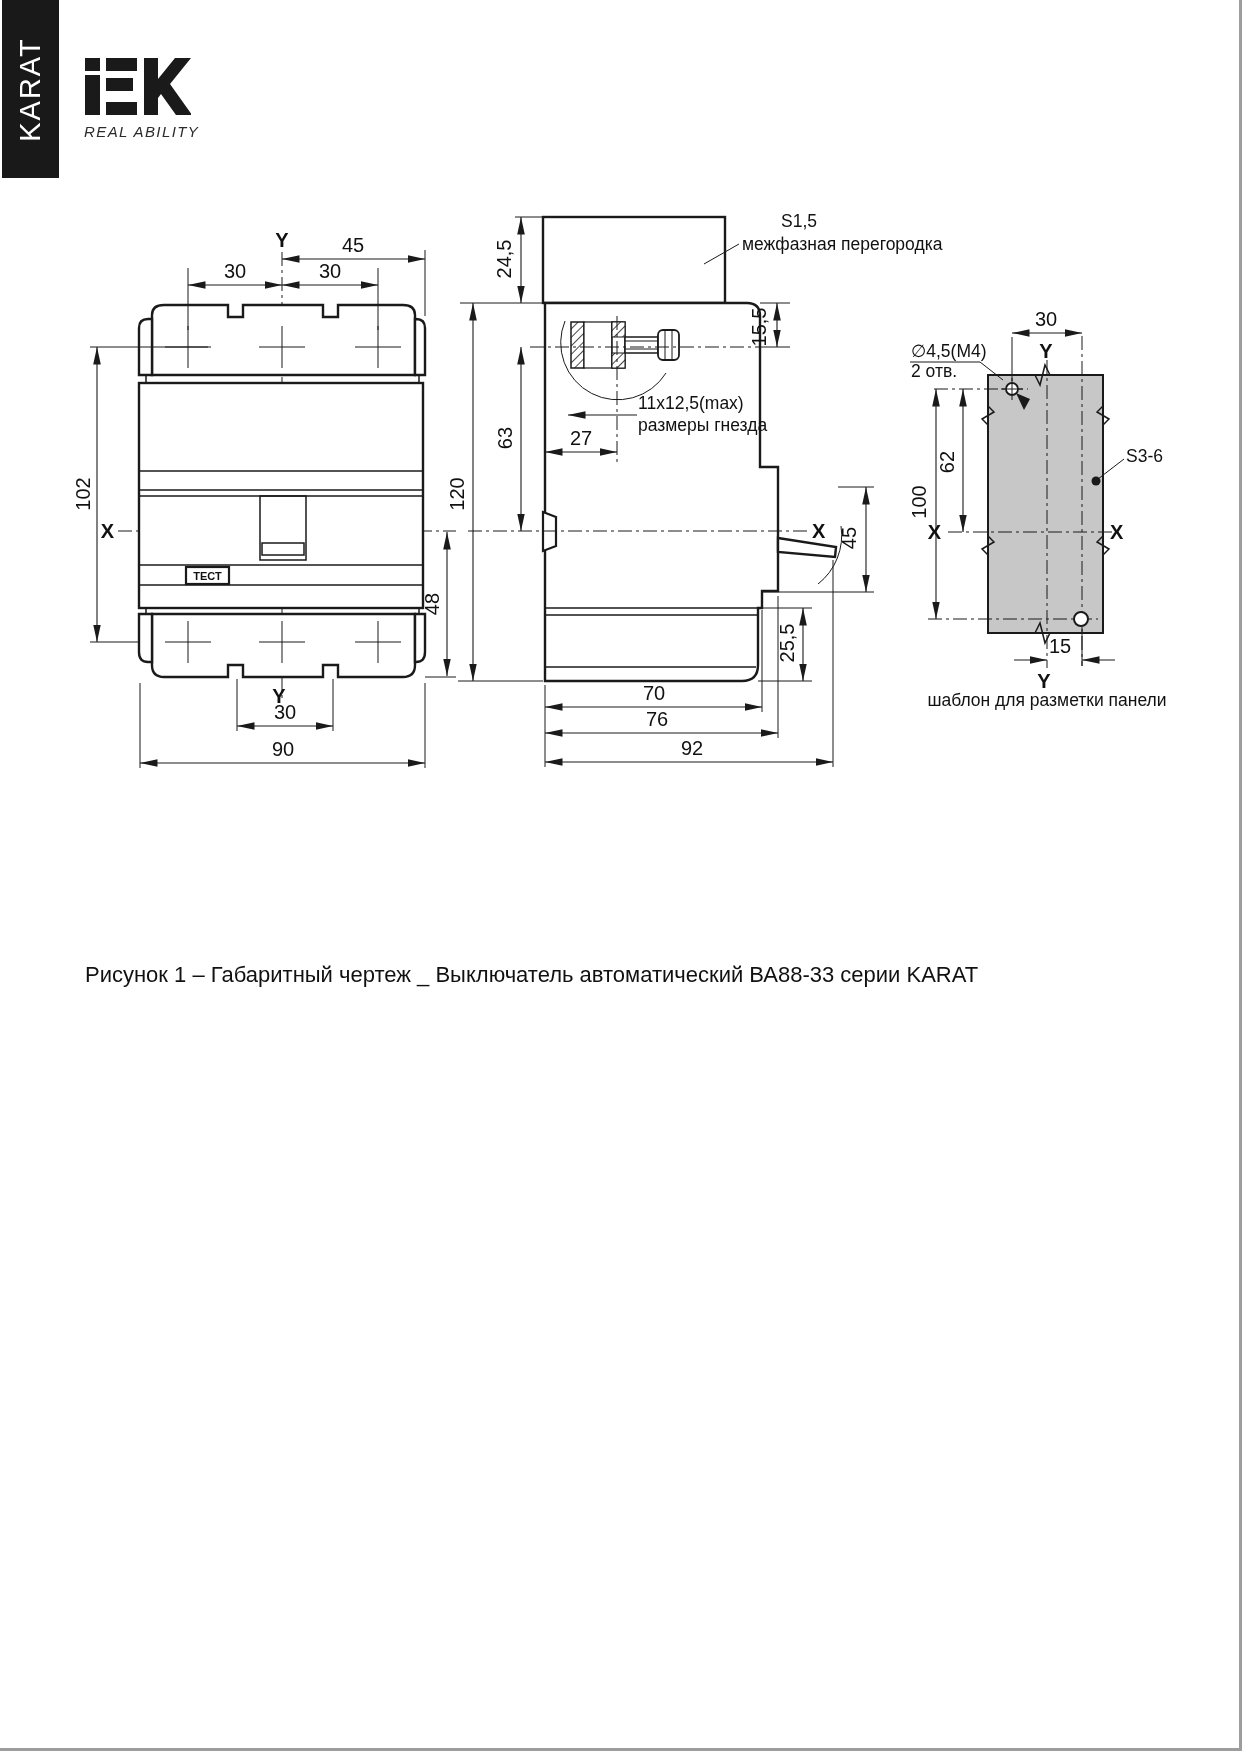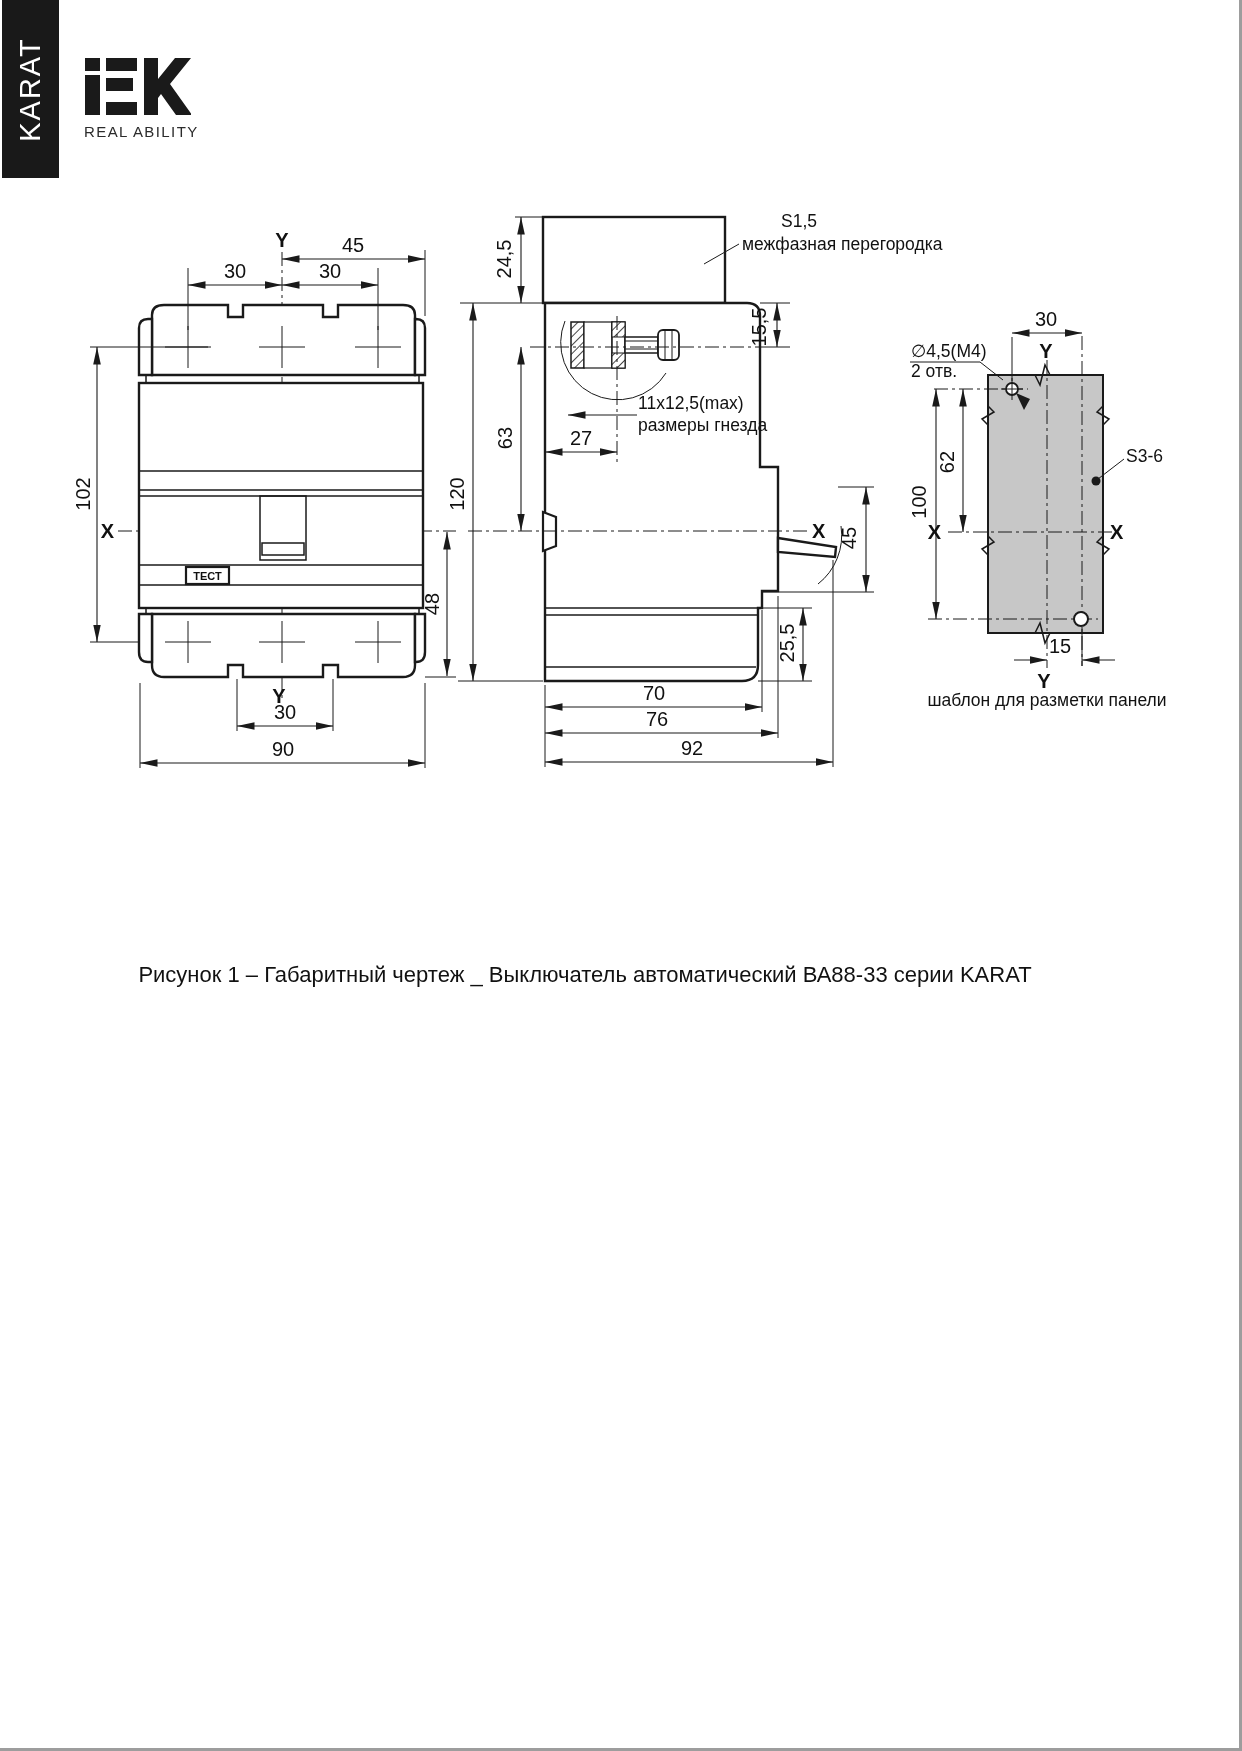--- a/index.html
+++ b/index.html
@@ -17,25 +17,25 @@
     position:absolute;left:2px;top:0;width:57px;height:178px;
     background:#191919;display:flex;align-items:center;justify-content:center;
   }
   .karat-bar span{
     color:#ffffff;font-size:29px;letter-spacing:2px;font-weight:500;
     transform:rotate(-90deg);white-space:nowrap;
   }
   .logo-wrap{position:absolute;left:85px;top:58px;}
   .tagline{
     position:absolute;left:84px;top:123px;
-    font-size:15px;letter-spacing:1.4px;color:#2b2b2b;font-weight:500;
+    font-size:15px;letter-spacing:1.4px;color:#2b2b2b;font-weight:500;font-style:italic;
   }
   .fig-caption{
     position:absolute;left:85px;top:962px;width:1000px;
-    font-size:22px;color:#111;text-align:center;
+    font-size:22px;color:#111;
   }
   svg.drawing{position:absolute;left:0;top:0;}
   svg .ln{stroke:#1a1a1a;stroke-width:2.4;fill:#ffffff;}
   svg .ln2{stroke:#1a1a1a;stroke-width:1.5;fill:none;}
   svg .thin{stroke:#1a1a1a;stroke-width:1;fill:none;}
   svg .dim{stroke:#1a1a1a;stroke-width:1.1;fill:none;}
   svg .ext{stroke:#1a1a1a;stroke-width:1;fill:none;}
   svg .cl{stroke:#1a1a1a;stroke-width:1;fill:none;stroke-dasharray:14 4 3 4;}
   svg text{fill:#111;font-family:"Liberation Sans", sans-serif;font-size:20px;}
   svg text.axis{font-weight:bold;}

